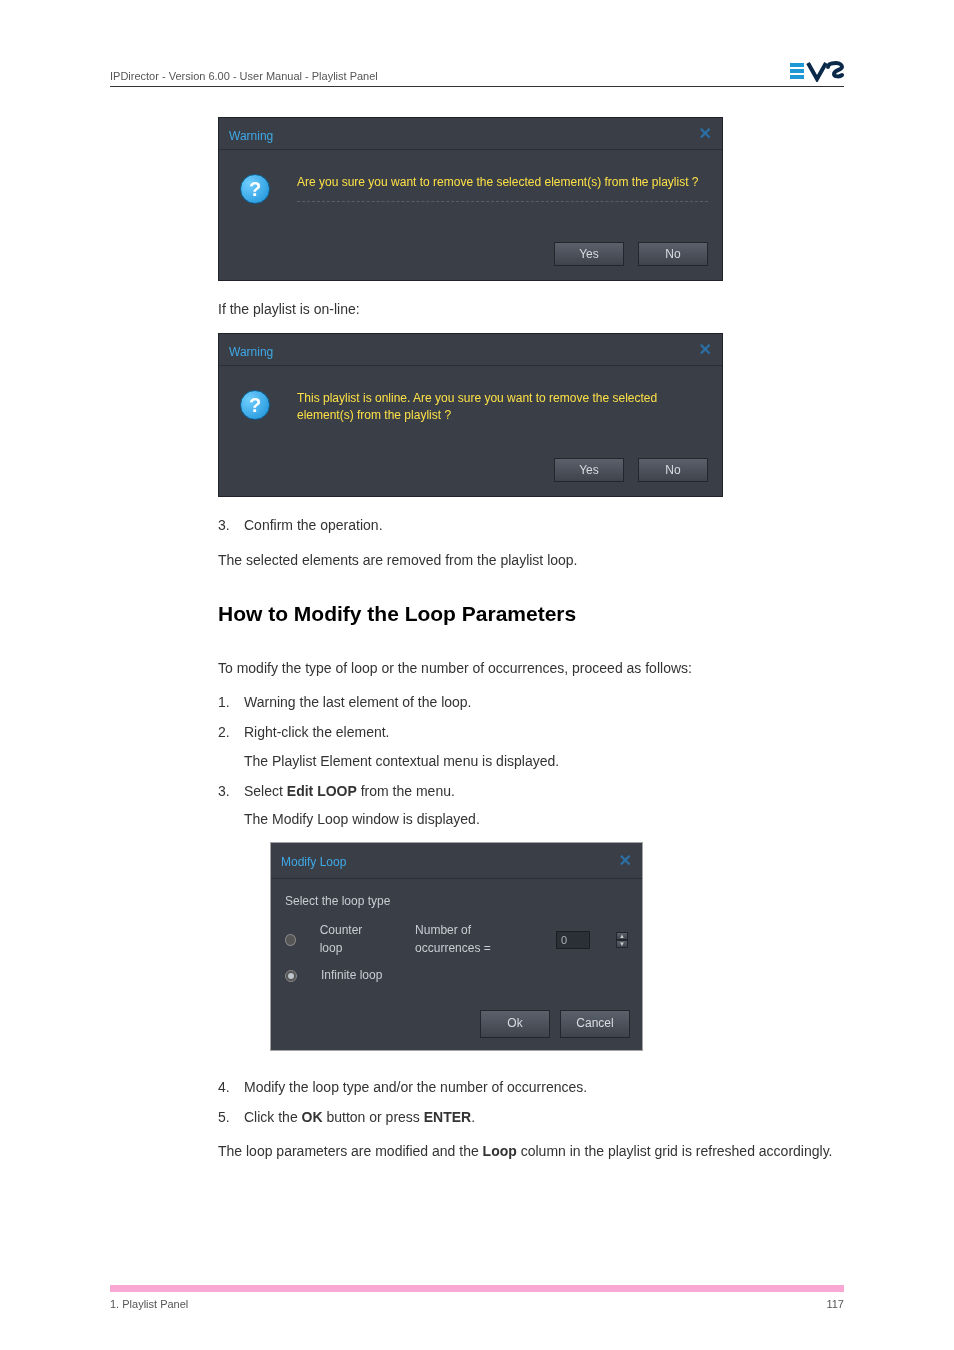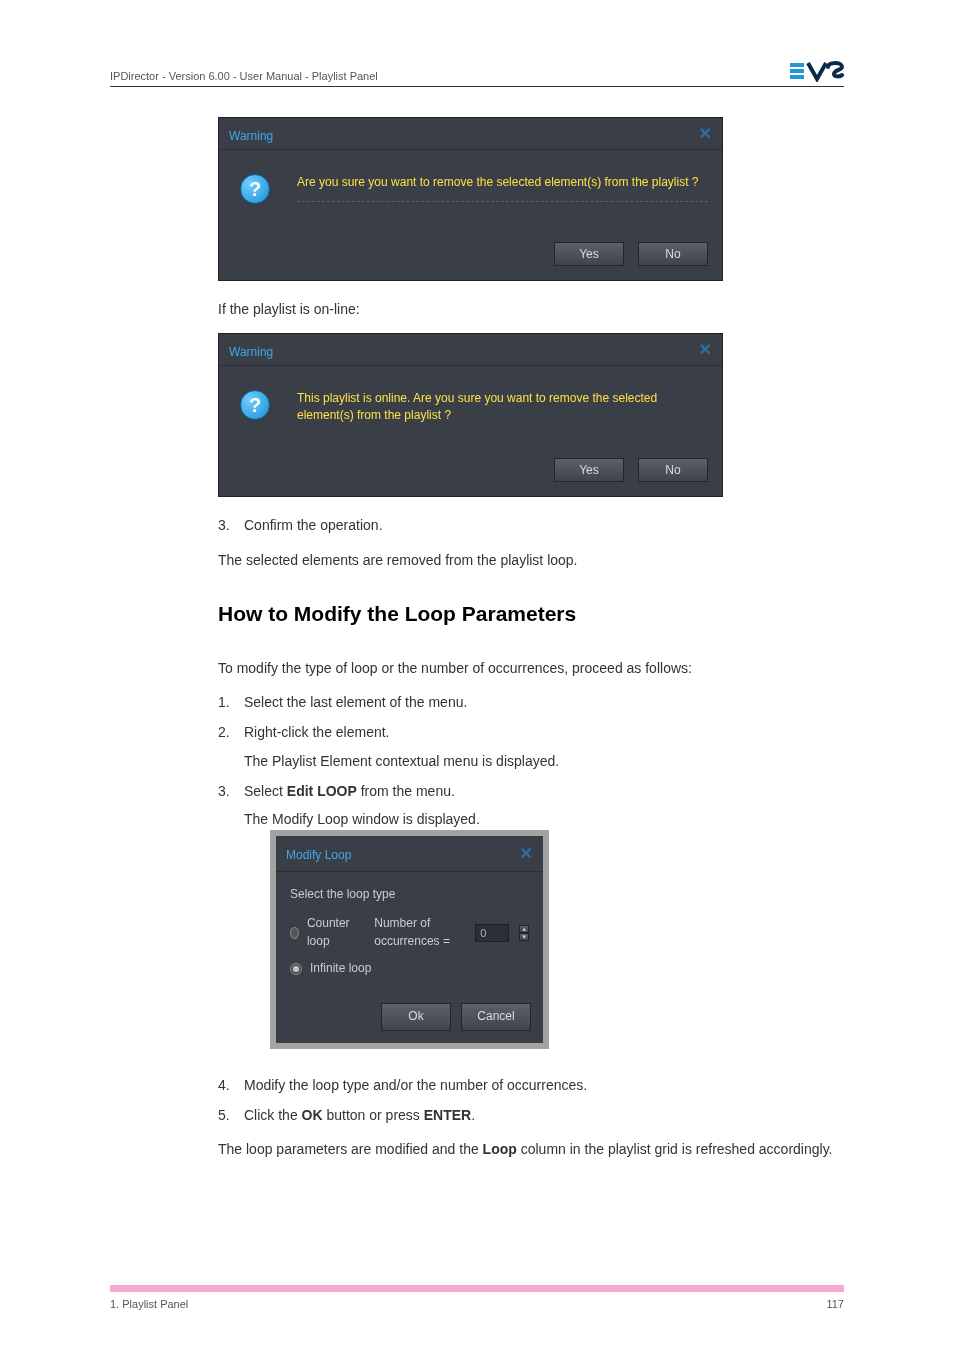--- a/index.html
+++ b/index.html
@@ -133,35 +133,36 @@
   }
   h2.section {
     font-size: 21px;
     font-weight: bold;
     color: #000;
     margin-top: 32px;
     margin-bottom: 32px;
   }
   .modify-dialog {
     background: #3a3f47;
-    border: 6px solid #a3a3a3;
-    width: 279px;
+    border: 1px solid #a3a3a3;
+    width: 373px;
+    margin-top: 12px;
     margin-bottom: 16px;
     margin-left: 26px;
     font-size: 12px;
   }
   .modify-body {
     padding: 14px 14px 6px 14px;
     color: #c8cdd4;
   }
   .modify-label { margin-bottom: 12px; display:block; }
   .radio-row {
     display: flex;
     align-items: center;
-    gap: 8px;
+    gap: 24px;
     margin-bottom: 10px;
   }
   .radio {
     width: 12px; height: 12px;
     border-radius: 50%;
     border: 1px solid #888;
     background: #555;
     display: inline-flex;
     align-items: center;
     justify-content: center;
@@ -280,21 +281,21 @@
 
     <p class="body-text">The selected elements are removed from the playlist loop.</p>
 
     <h2 class="section">How to Modify the Loop Parameters</h2>
 
     <p class="body-text">To modify the type of loop or the number of occurrences, proceed as follows:</p>
 
     <ol class="steps">
       <li>
         <span class="num">1.</span>
-        <span class="step-body">Select the last element of the menu.</span>
+        <span class="step-body">Warning the last element of the loop.</span>
       </li>
       <li>
         <span class="num">2.</span>
         <span class="step-body">
           <span>Right-click the element.</span>
           <div class="step-sub">The Playlist Element contextual menu is displayed.</div>
         </span>
       </li>
       <li>
         <span class="num">3.</span>

